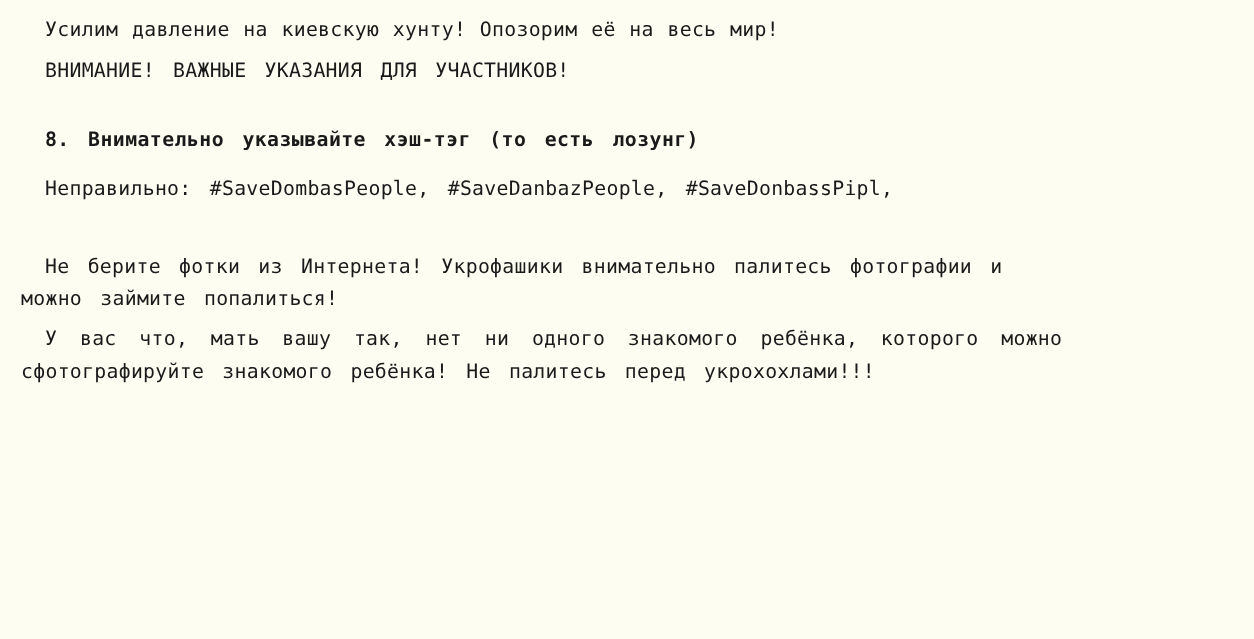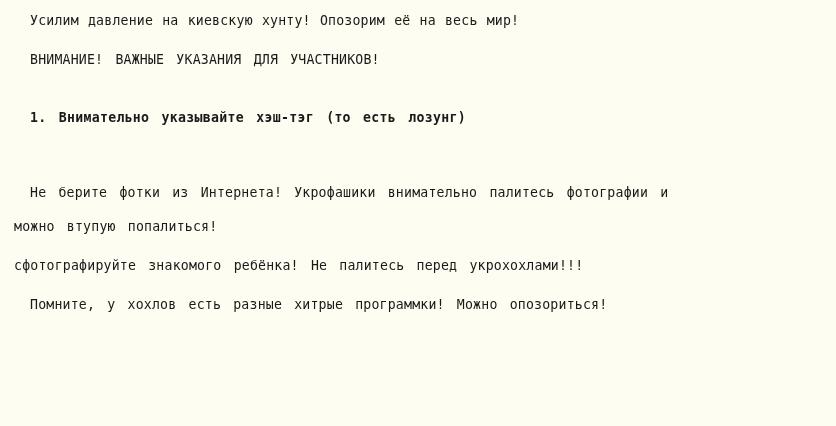--- a/index.html
+++ b/index.html
@@ -33,21 +33,20 @@
     text-indent: 16px;
   }
   .bold {
     font-weight: bold;
     letter-spacing: 0.3px;
   }
   .gap-sm { height: 6px; }
   .gap-lg { height: 24px; }
   .spaced {
     word-spacing: 4px;
-    margin-top: 12px;
   }
   .spaced-wide {
     word-spacing: 7px;
   }
   .spaced-xwide {
     word-spacing: 10px;
   }
 </style>
 </head>
 <body>
@@ -55,37 +54,38 @@
 <div class="page">
 
   <p class="para indent">Усилим давление на киевскую хунту! Опозорим её на весь мир!</p>
 
   <div class="gap-sm"></div>
 
   <p class="para indent spaced">ВНИМАНИЕ! ВАЖНЫЕ УКАЗАНИЯ ДЛЯ УЧАСТНИКОВ!</p>
 
   <div class="gap-lg"></div>
 
-  <p class="para indent bold spaced">1. Внимательно указывайте хэш-тэг (то есть лозунг)</p>
+  <p class="para indent bold spaced">8. Внимательно указывайте хэш-тэг (то есть лозунг)</p>
 
   <div class="gap-sm"></div>
 
 
   <div class="gap-sm"></div>
 
+  <p class="para indent spaced">Неправильно:   #SaveDombasPeople,   #SaveDanbazPeople,   #SaveDonbassPipl,</p>
 
   <div class="gap-lg"></div>
 
 
   <div class="gap-sm"></div>
 
   <p class="para indent spaced">Не берите  фотки  из  Интернета!  Укрофашики внимательно  палитесь  фотографии  и</p>
-  <p class="para spaced">можно втупую попалиться!</p>
+  <p class="para spaced">можно займите попалиться!</p>
 
   <div class="gap-sm"></div>
 
+  <p class="para indent spaced-wide">У вас что,  мать вашу так,  нет ни одного знакомого ребёнка,  которого можно</p>
   <p class="para spaced">сфотографируйте знакомого ребёнка! Не палитесь перед укрохохлами!!!</p>
 
   <div class="gap-sm"></div>
 
-  <p class="para indent spaced">Помните, у хохлов есть разные хитрые программки! Можно опозориться!</p>
 
 </div>
 
 </body></html>

